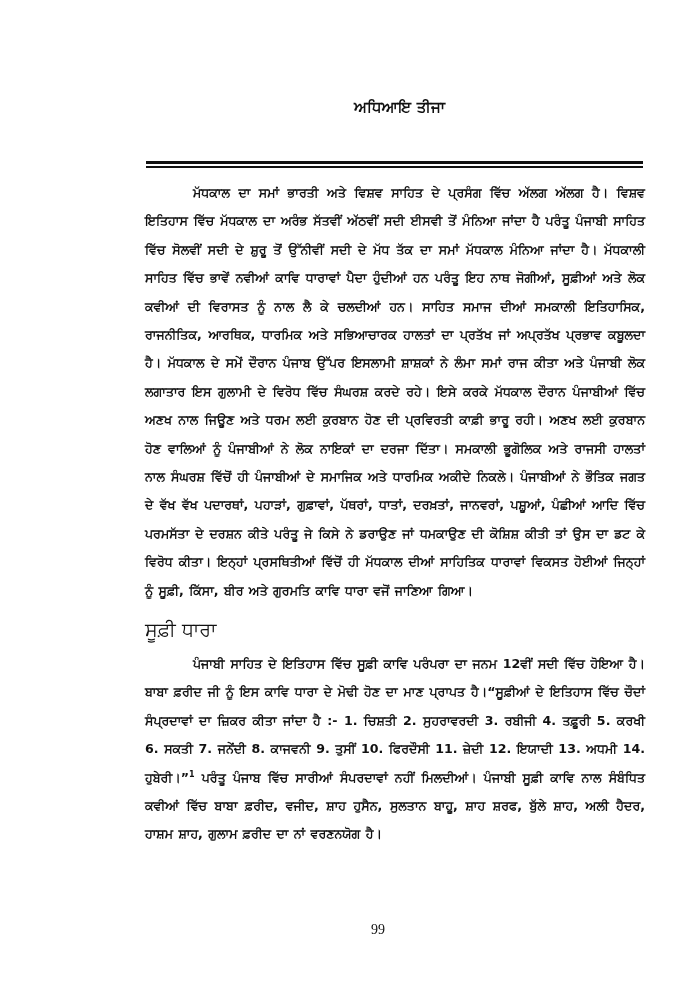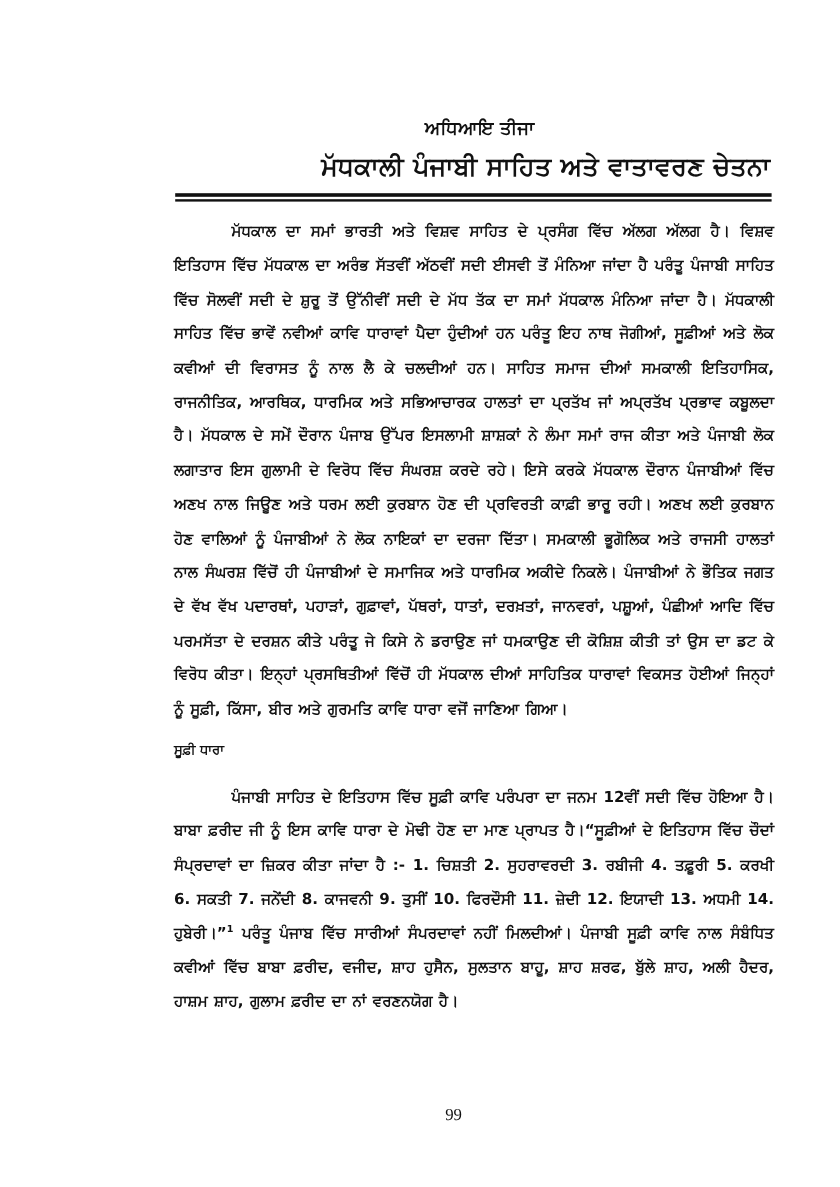--- a/index.html
+++ b/index.html
@@ -66,22 +66,22 @@
     }
     .body-text p {
       margin: 0;
       text-indent: 48px;
     }
     .para1 { top: 179px; }
     .section-heading {
       position: absolute;
       left: 117px;
       top: 618px;
-      font-size: 11px;
-      font-weight: bold;
+      font-size: 19px;
+      font-weight: normal;
       white-space: nowrap;
     }
     .para2 { top: 650px; }
     .page-number {
       position: absolute;
       left: 0;
       width: 700px;
       top: 922px;
       text-align: center;
       font-family: "Liberation Serif", "DejaVu Serif", serif;
@@ -89,21 +89,20 @@
     }
     sup { font-size: 8px; vertical-align: super; line-height: 0; }
   </style>
 </head>
 <body>
 
 <div class="page">
 
   <div class="chapter-label">ਅਧਿਆਇ ਤੀਜਾ</div>
 
-  <div class="chapter-title">ਮੱਧਕਾਲੀ ਪੰਜਾਬੀ ਸਾਹਿਤ ਅਤੇ ਵਾਤਾਵਰਣ ਚੇਤਨਾ</div>
 
   <div class="title-rule"></div>
   <div class="title-rule-2"></div>
 
   <div class="body-text para1">
     <p>ਮੱਧਕਾਲ ਦਾ ਸਮਾਂ ਭਾਰਤੀ ਅਤੇ ਵਿਸ਼ਵ ਸਾਹਿਤ ਦੇ ਪ੍ਰਸੰਗ ਵਿੱਚ ਅੱਲਗ ਅੱਲਗ ਹੈ। ਵਿਸ਼ਵ ਇਤਿਹਾਸ ਵਿੱਚ ਮੱਧਕਾਲ ਦਾ ਅਰੰਭ ਸੱਤਵੀਂ ਅੱਠਵੀਂ ਸਦੀ ਈਸਵੀ ਤੋਂ ਮੰਨਿਆ ਜਾਂਦਾ ਹੈ ਪਰੰਤੂ ਪੰਜਾਬੀ ਸਾਹਿਤ ਵਿੱਚ ਸੋਲਵੀਂ ਸਦੀ ਦੇ ਸ਼ੁਰੂ ਤੋਂ ਉੱਨੀਵੀਂ ਸਦੀ ਦੇ ਮੱਧ ਤੱਕ ਦਾ ਸਮਾਂ ਮੱਧਕਾਲ ਮੰਨਿਆ ਜਾਂਦਾ ਹੈ। ਮੱਧਕਾਲੀ ਸਾਹਿਤ ਵਿੱਚ ਭਾਵੇਂ ਨਵੀਆਂ ਕਾਵਿ ਧਾਰਾਵਾਂ ਪੈਦਾ ਹੁੰਦੀਆਂ ਹਨ ਪਰੰਤੂ ਇਹ ਨਾਥ ਜੋਗੀਆਂ, ਸੂਫ਼ੀਆਂ ਅਤੇ ਲੋਕ ਕਵੀਆਂ ਦੀ ਵਿਰਾਸਤ ਨੂੰ ਨਾਲ ਲੈ ਕੇ ਚਲਦੀਆਂ ਹਨ। ਸਾਹਿਤ ਸਮਾਜ ਦੀਆਂ ਸਮਕਾਲੀ ਇਤਿਹਾਸਿਕ, ਰਾਜਨੀਤਿਕ, ਆਰਥਿਕ, ਧਾਰਮਿਕ ਅਤੇ ਸਭਿਆਚਾਰਕ ਹਾਲਤਾਂ ਦਾ ਪ੍ਰਤੱਖ ਜਾਂ ਅਪ੍ਰਤੱਖ ਪ੍ਰਭਾਵ ਕਬੂਲਦਾ ਹੈ। ਮੱਧਕਾਲ ਦੇ ਸਮੇਂ ਦੌਰਾਨ ਪੰਜਾਬ ਉੱਪਰ ਇਸਲਾਮੀ ਸ਼ਾਸ਼ਕਾਂ ਨੇ ਲੰਮਾ ਸਮਾਂ ਰਾਜ ਕੀਤਾ ਅਤੇ ਪੰਜਾਬੀ ਲੋਕ ਲਗਾਤਾਰ ਇਸ ਗੁਲਾਮੀ ਦੇ ਵਿਰੋਧ ਵਿੱਚ ਸੰਘਰਸ਼ ਕਰਦੇ ਰਹੇ। ਇਸੇ ਕਰਕੇ ਮੱਧਕਾਲ ਦੌਰਾਨ ਪੰਜਾਬੀਆਂ ਵਿੱਚ ਅਣਖ ਨਾਲ ਜਿਊਣ ਅਤੇ ਧਰਮ ਲਈ ਕੁਰਬਾਨ ਹੋਣ ਦੀ ਪ੍ਰਵਿਰਤੀ ਕਾਫ਼ੀ ਭਾਰੂ ਰਹੀ। ਅਣਖ ਲਈ ਕੁਰਬਾਨ ਹੋਣ ਵਾਲਿਆਂ ਨੂੰ ਪੰਜਾਬੀਆਂ ਨੇ ਲੋਕ ਨਾਇਕਾਂ ਦਾ ਦਰਜਾ ਦਿੱਤਾ। ਸਮਕਾਲੀ ਭੂਗੋਲਿਕ ਅਤੇ ਰਾਜਸੀ ਹਾਲਤਾਂ ਨਾਲ ਸੰਘਰਸ਼ ਵਿੱਚੋਂ ਹੀ ਪੰਜਾਬੀਆਂ ਦੇ ਸਮਾਜਿਕ ਅਤੇ ਧਾਰਮਿਕ ਅਕੀਦੇ ਨਿਕਲੇ। ਪੰਜਾਬੀਆਂ ਨੇ ਭੌਤਿਕ ਜਗਤ ਦੇ ਵੱਖ ਵੱਖ ਪਦਾਰਥਾਂ, ਪਹਾੜਾਂ, ਗੁਫ਼ਾਵਾਂ, ਪੱਥਰਾਂ, ਧਾਤਾਂ, ਦਰਖ਼ਤਾਂ, ਜਾਨਵਰਾਂ, ਪਸ਼ੂਆਂ, ਪੰਛੀਆਂ ਆਦਿ ਵਿੱਚ ਪਰਮਸੱਤਾ ਦੇ ਦਰਸ਼ਨ ਕੀਤੇ ਪਰੰਤੂ ਜੇ ਕਿਸੇ ਨੇ ਡਰਾਉਣ ਜਾਂ ਧਮਕਾਉਣ ਦੀ ਕੋਸ਼ਿਸ਼ ਕੀਤੀ ਤਾਂ ਉਸ ਦਾ ਡਟ ਕੇ ਵਿਰੋਧ ਕੀਤਾ। ਇਨ੍ਹਾਂ ਪ੍ਰਸਥਿਤੀਆਂ ਵਿੱਚੋਂ ਹੀ ਮੱਧਕਾਲ ਦੀਆਂ ਸਾਹਿਤਿਕ ਧਾਰਾਵਾਂ ਵਿਕਸਤ ਹੋਈਆਂ ਜਿਨ੍ਹਾਂ ਨੂੰ ਸੂਫ਼ੀ, ਕਿੱਸਾ, ਬੀਰ ਅਤੇ ਗੁਰਮਤਿ ਕਾਵਿ ਧਾਰਾ ਵਜੋਂ ਜਾਣਿਆ ਗਿਆ।</p>
   </div>
 
   <div class="section-heading">ਸੂਫ਼ੀ ਧਾਰਾ</div>
 

